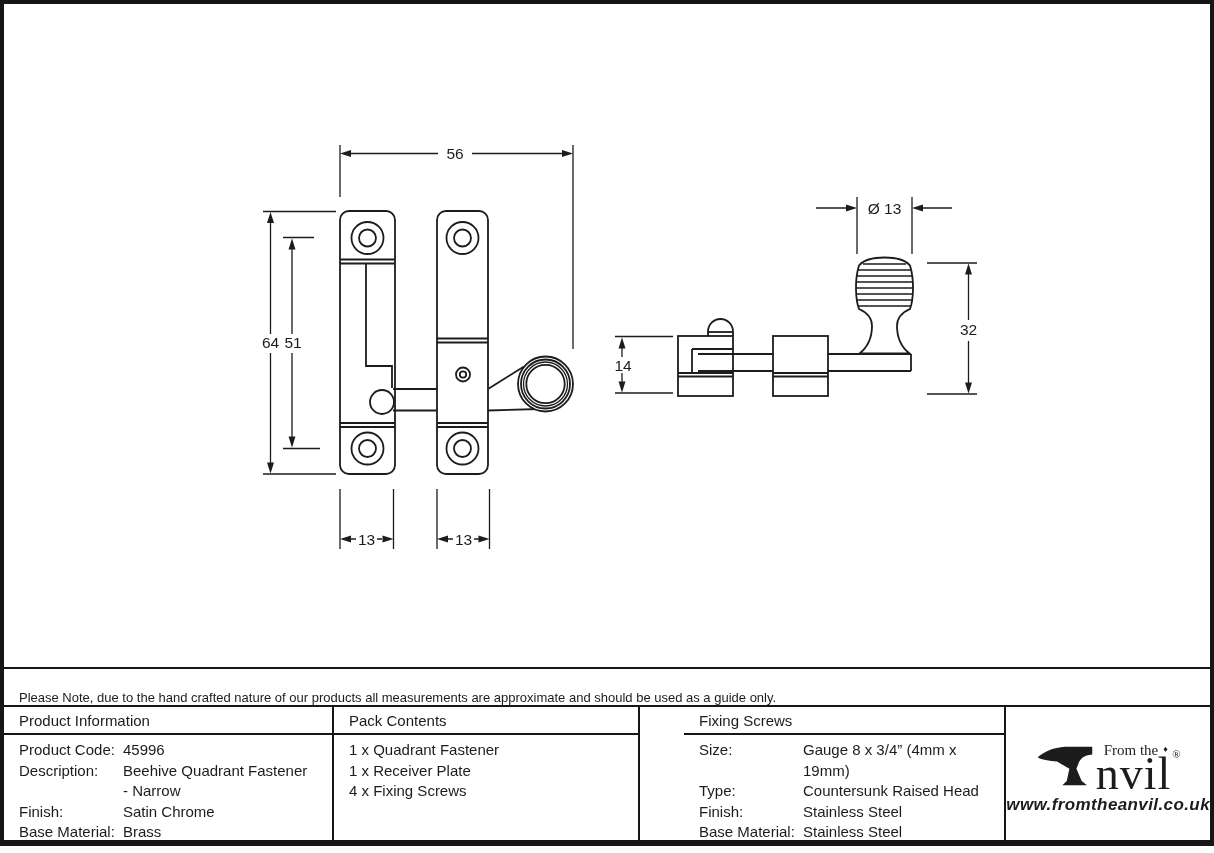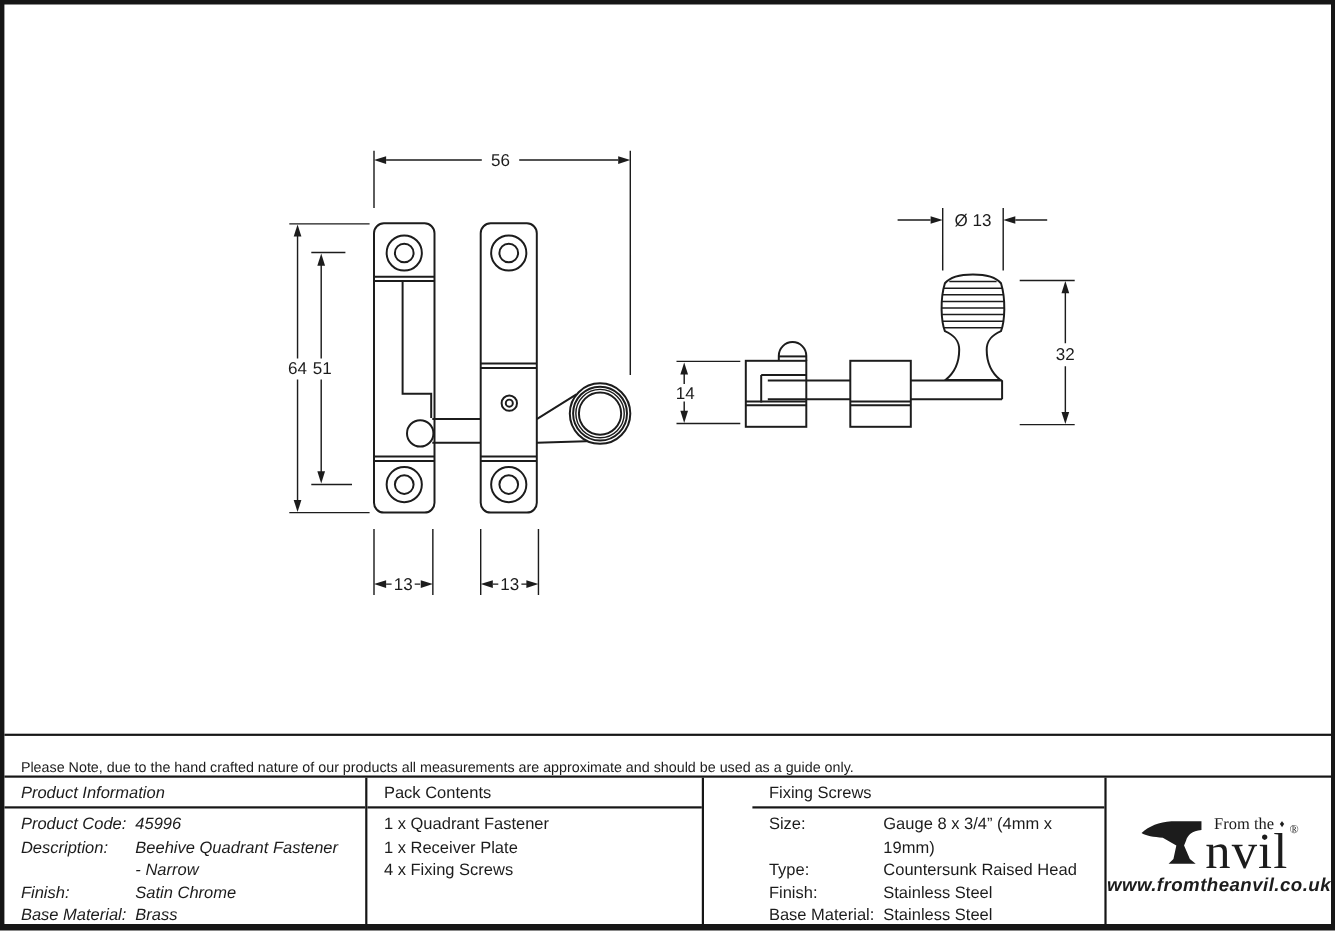--- a/index.html
+++ b/index.html
@@ -6,35 +6,35 @@
   body{
     width:1214px;height:853px;position:relative;background:#fff;
     font-family:"Liberation Sans",sans-serif;color:#1c1c1c;
     -webkit-font-smoothing:antialiased;
   }
   .sheet{
     position:absolute;left:0;top:0;width:1214px;height:846px;
     box-sizing:border-box;border:4px solid #161616;border-bottom-width:6px;
     background:#fff;
   }
-  .drawing-area{position:absolute;left:0;top:8px;width:988px;height:663px;}
+  .drawing-area{position:absolute;left:0;top:16px;width:988px;height:663px;}
   .drawing-area svg{display:block;}
 
   .note-row{
     position:absolute;left:0;top:663px;width:1206px;height:40px;
     box-sizing:border-box;border-top:2px solid #161616;border-bottom:2px solid #161616;
     display:flex;align-items:flex-end;padding-left:15px;font-size:13px;
   }
 
   .info-table{
     position:absolute;left:0;top:703px;width:1206px;height:133px;
     display:flex;align-items:stretch;font-size:15px;
   }
   .col{box-sizing:border-box;border-right:2px solid #161616;}
-  .col-1{width:343px;font-style:italic;}
+  .col-1{width:343px;}
   .col-2{width:318px;}
   .col-3{width:335px;margin-left:44px;}
   .col-4{flex:1;border-right:none;display:flex;align-items:center;justify-content:center;}
   .col-header{
     height:28px;box-sizing:border-box;border-bottom:2px solid #161616;
     display:flex;align-items:center;padding-left:15px;
   }
   .col-body{padding:5px 12px 0 15px;line-height:20.5px;}
   .kv{display:grid;grid-template-columns:104px 1fr;}
   .kv .v{padding-right:6px;}

